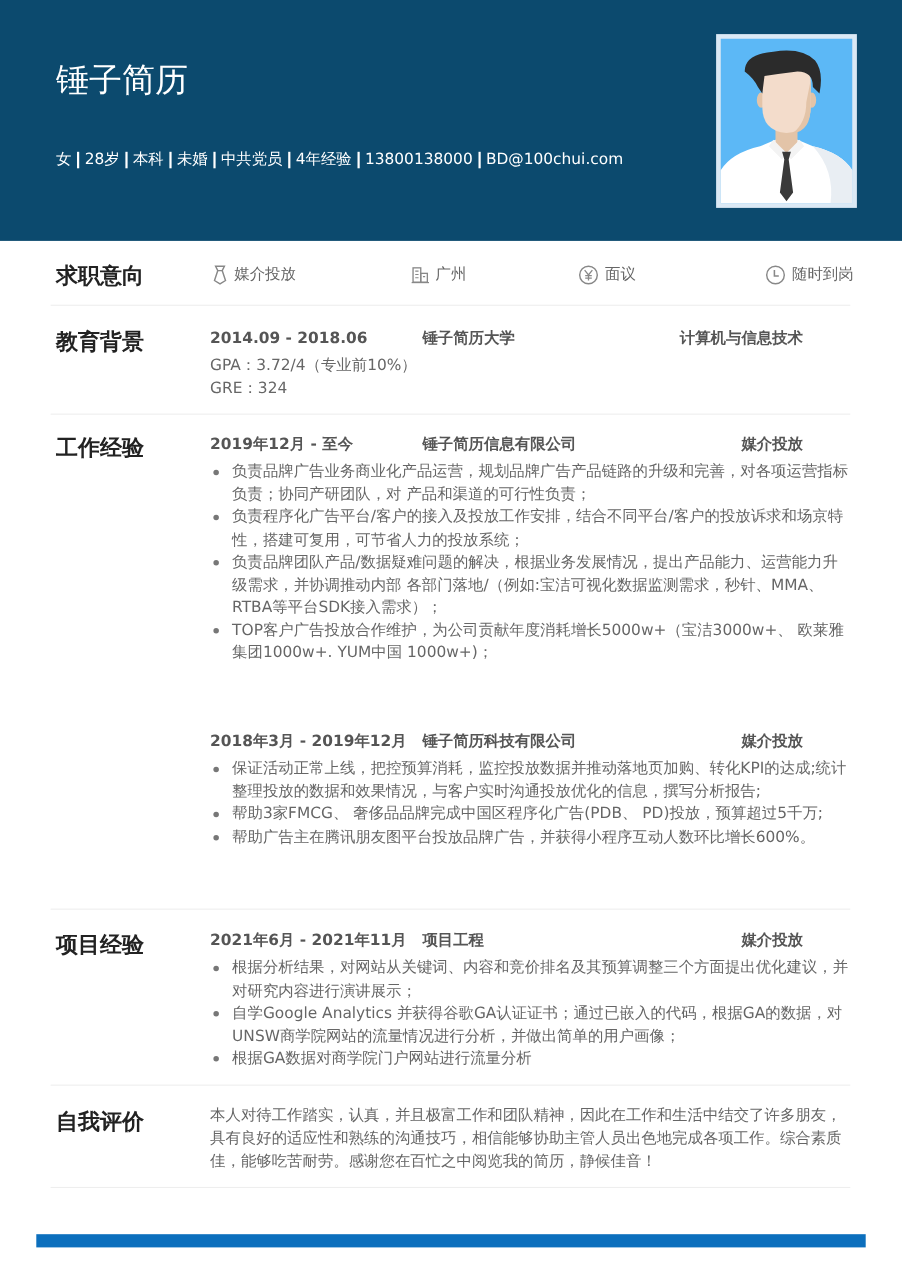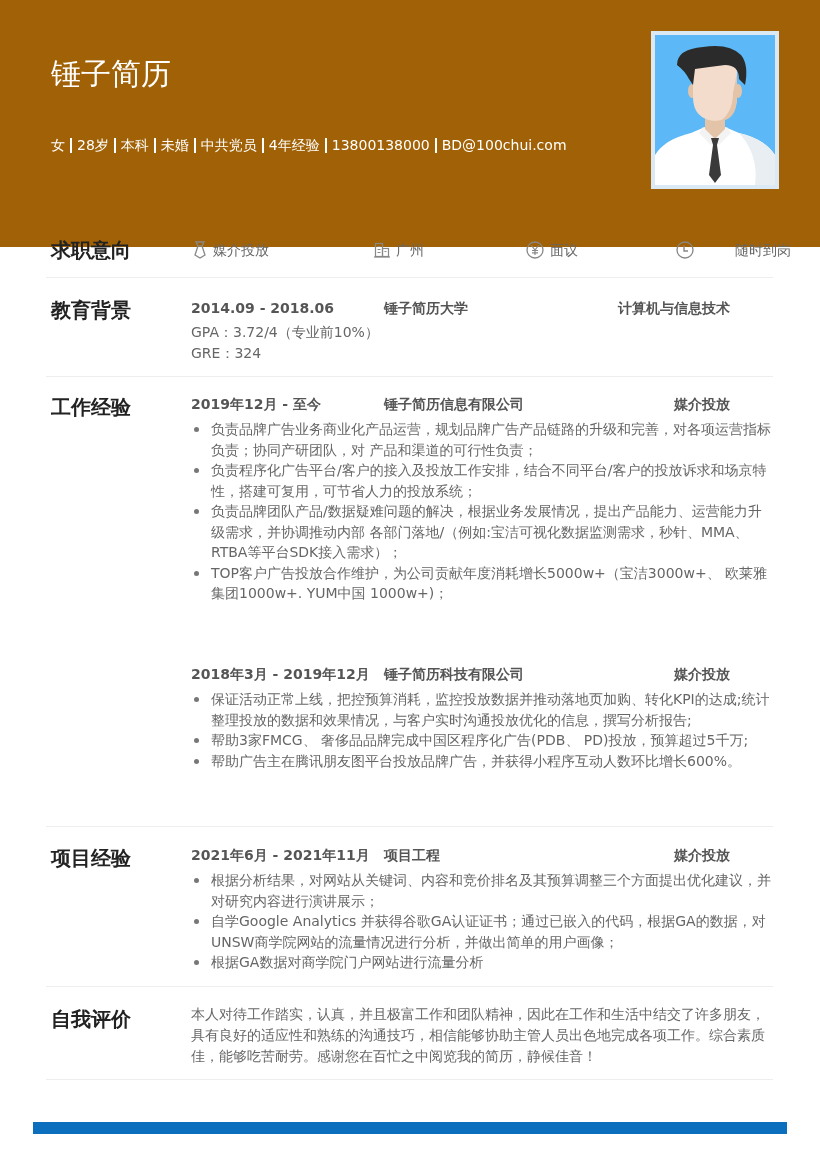--- a/index.html
+++ b/index.html
@@ -1,19 +1,19 @@
 <!DOCTYPE html>
 <html><head>
 <meta charset="utf-8">
 <style>
   * { margin: 0; padding: 0; box-sizing: border-box; }
   html, body { width: 820px; height: 1160px; background: #ffffff; overflow: hidden; }
   body { font-family: "DejaVu Sans", "Liberation Sans", sans-serif; color: #555; position: relative; }
 
-  .header { position: absolute; left: 0; top: 0; width: 820px; height: 247px; background: #a16207; }
+  .header { position: absolute; left: 0; top: 0; width: 820px; height: 219px; background: #0c4a6e; }
   .name { position: absolute; left: 51px; top: 56px; font-size: 30px; color: #fff; font-weight: normal; letter-spacing: 0px; line-height: 36px; }
   .motto { position: absolute; left: 51px; top: 96px; font-size: 14px; color: #fff; line-height: 18px; }
   .info { position: absolute; left: 51px; top: 135px; font-size: 14px; color: #fff; line-height: 20px; display: flex; align-items: center; }
   .info .sep { display: inline-block; width: 2px; height: 15px; background: #fff; margin: 0 5px; }
   .photo { position: absolute; left: 651px; top: 31px; width: 128px; height: 158px; background: #dbe9f5; padding: 4px; }
   .photo svg { width: 120px; height: 150px; display: block; }
   .divider { position: absolute; left: 46px; width: 727px; height: 1px; background: #eeeeee; }
   .sec-title { position: absolute; left: 51px; font-size: 20px; font-weight: bold; color: #222; line-height: 26px; text-align: right; }
 
   .intent-item { position: absolute; top: 240px; display: flex; align-items: center; font-size: 14px; color: #666; line-height: 20px; }
@@ -97,21 +97,21 @@
   </svg>
   <span>广州</span>
 </div>
 <div class="intent-item" style="left:526px;">
   <svg width="18" height="18" viewBox="0 0 18 18">
     <circle cx="9" cy="9" r="8" fill="none" stroke="#888" stroke-width="1.3"></circle>
     <path d="M5.5 4.5 L9 9 L12.5 4.5 M9 9 L9 14 M6 9.5 L12 9.5 M6 11.8 L12 11.8" fill="none" stroke="#888" stroke-width="1.2"></path>
   </svg>
   <span>面议</span>
 </div>
-<div class="intent-item" style="left:676px;gap:35px;">
+<div class="intent-item" style="left:696px;">
   <svg width="18" height="18" viewBox="0 0 18 18">
     <circle cx="9" cy="9" r="8" fill="none" stroke="#888" stroke-width="1.3"></circle>
     <path d="M8 4.5 L8 10 L12 10" fill="none" stroke="#888" stroke-width="1.4"></path>
   </svg>
   <span>随时到岗</span>
 </div>
 <div class="divider" style="top:277px;"></div>
 
 <div class="sec-title" style="top:297px;">教育背景</div>
 <div class="row-head" style="left:191px; top:298px;">2014.09 - 2018.06</div>

